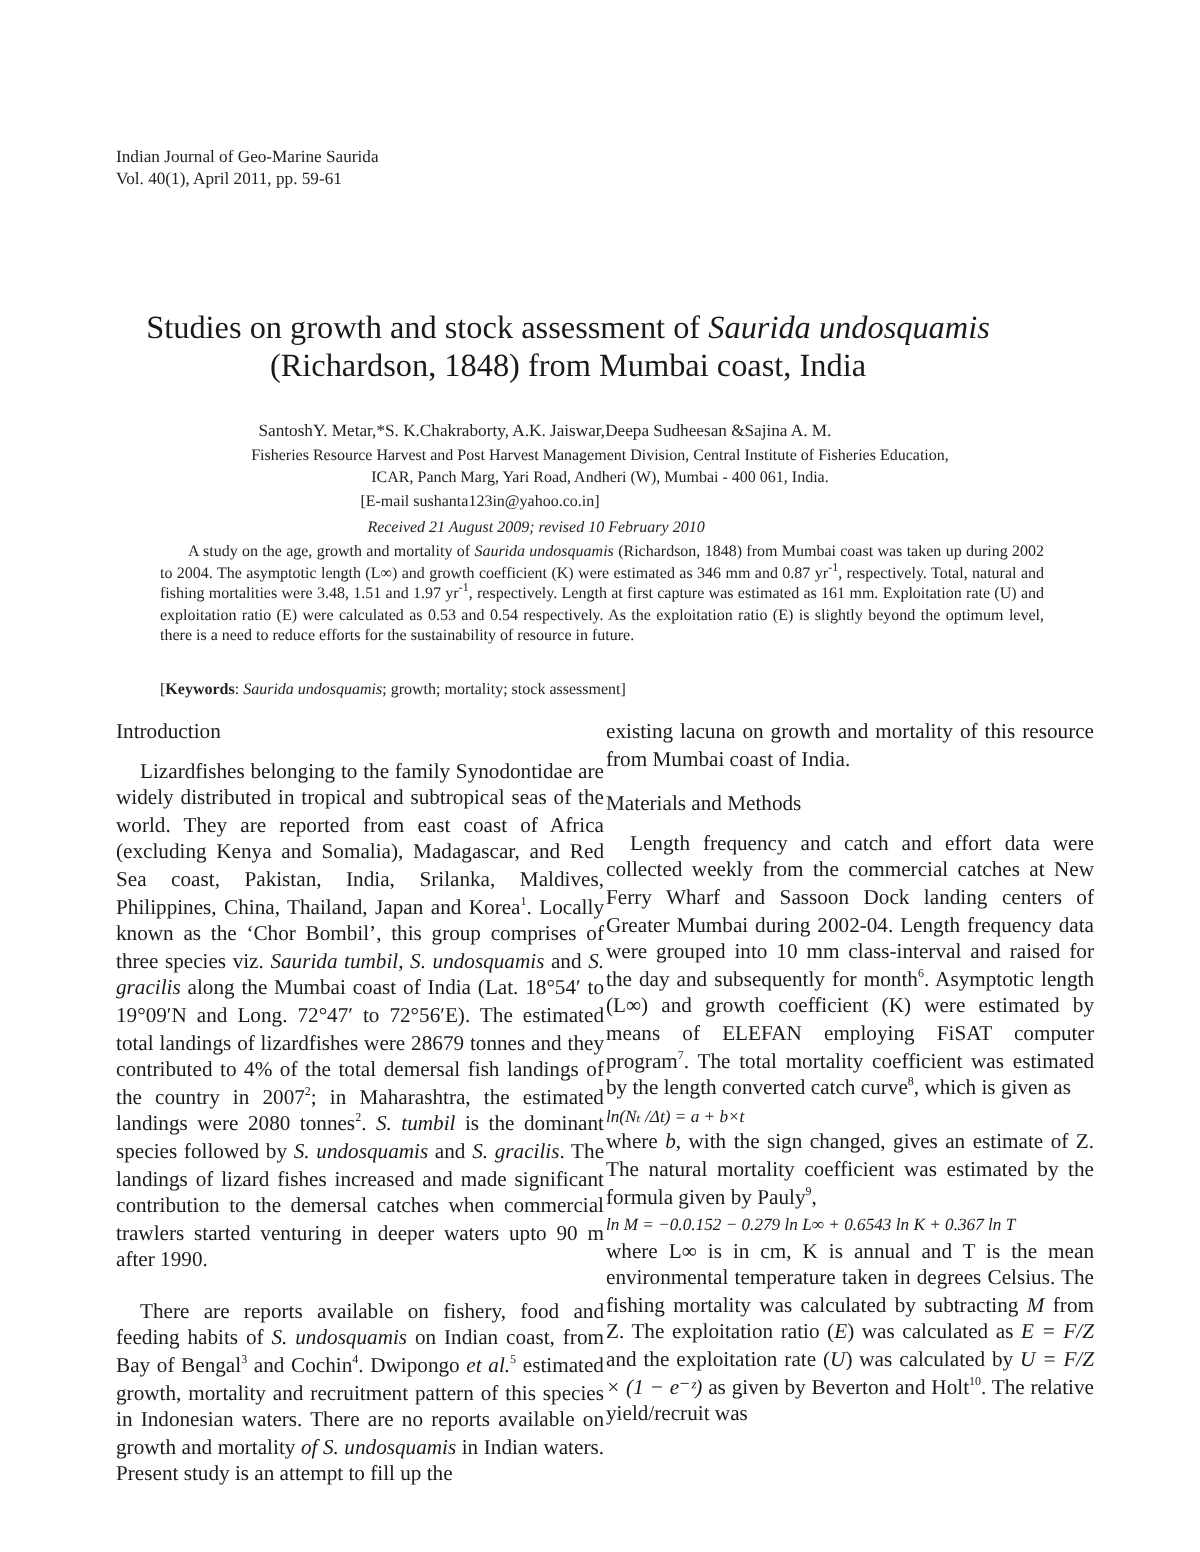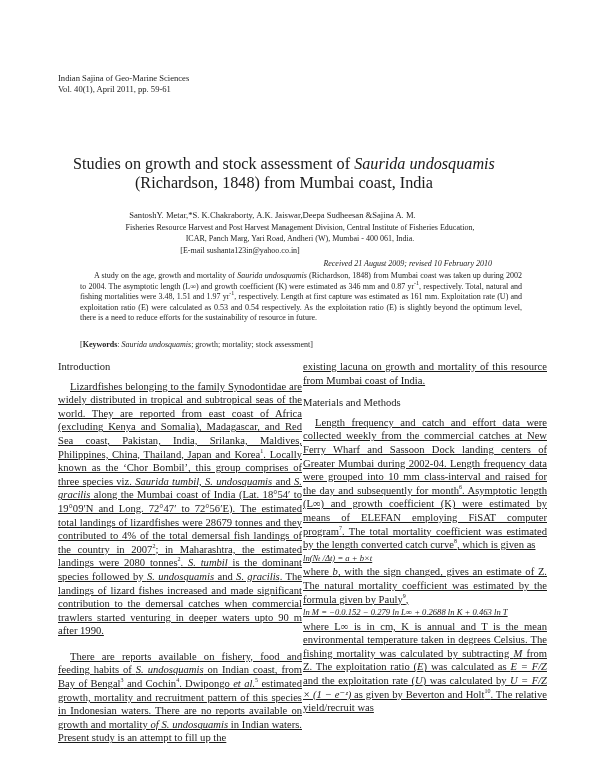--- a/index.html
+++ b/index.html
@@ -3,40 +3,40 @@
 <meta charset="utf-8">
 <style>
   html, body { margin:0; padding:0; background:#ffffff; }
   body { width:600px; height:776px; position:relative; overflow:hidden;
          font-family:"Liberation Serif","DejaVu Serif",serif; color:#1a1a1a; }
   .journal { position:absolute; left:58px; top:73px; font-size:8.6px; line-height:11px; color:#222; }
   .title { position:absolute; left:0; width:568px; top:155px; text-align:center; font-size:16.2px; line-height:19px; color:#1a1a1a; }
   .authors { position:absolute; left:0; width:545px; top:210px; text-align:center; font-size:8.6px; color:#222; }
   .affil { position:absolute; left:0; width:600px; top:223px; text-align:center; font-size:8px; line-height:10.5px; color:#222;font-family:Liberation Serif, serif; }
   .email { position:absolute; left:0; width:480px; top:246px; text-align:center; font-size:8px; color:#222; }
-  .received { position:absolute; left:0; width:492px; top:259px; text-align:right; font-size:8px; font-style:italic; color:#222; }
+  .received { position:absolute; left:0; width:536px; top:259px; text-align:center; font-size:8px; font-style:italic; color:#222; }
   .abstract { position:absolute; left:80px; width:442px; top:271px; font-size:8px; line-height:10.6px; text-align:justify; color:#222; }
   .abstract p { margin:0; text-indent:14px; }
   .keywords { margin-top:16px; font-size:8px; }
   .col { position:absolute; top:360px; width:244px; font-size:10.6px; line-height:13.6px; text-align:justify; color:#1a1a1a; }
   .col.left { left:58px; }
   .col.right { left:303px; top:360px; }
-  .col p { margin:0; text-indent:12px;text-decoration:underline; }
+  .col p { margin:0; text-indent:12px; }
   .col h2 { font-size:10.6px; font-weight:normal; margin:0 0 6px 0; }
   .col p + p.gap { margin-top:12px; }
   .eq { font-size:8.6px; font-style:italic; margin:3px 0 10px 0; text-indent:0 !important; }
   .noind { text-indent:0 !important; }
   sup { font-size:6px; line-height:0; }
   i { font-style:italic; }
 </style>
 </head>
 <body>
 
 <div class="journal">
-  <div>Indian Sajina of Geo-Marine Sciences</div>
+  <div>Indian Journal of Geo-Marine Saurida</div>
   <div>Vol. 40(1), April 2011, pp. 59-61</div>
 </div>
 
 <div class="title">
   <div><span>Studies on growth and stock assessment of </span><i>Saurida undosquamis</i></div>
   <div>(Richardson, 1848) from Mumbai coast, India</div>
 </div>
 
 <div class="authors">SantoshY. Metar,*S. K.Chakraborty, A.K. Jaiswar,Deepa Sudheesan &amp;Sajina A. M.</div>
 <div class="affil">
@@ -56,15 +56,15 @@
   <p><span>Lizardfishes belonging to the family Synodontidae are widely distributed in tropical and subtropical seas of the world. They are reported from east coast of Africa (excluding Kenya and Somalia), Madagascar, and Red Sea coast, Pakistan, India, Srilanka, Maldives, Philippines, China, Thailand, Japan and Korea</span><sup>1</sup><span>. Locally known as the ‘Chor Bombil’, this group comprises of three species viz. </span><i>Saurida tumbil,</i> <i>S. undosquamis</i><span> and </span><i>S. gracilis</i><span> along the Mumbai coast of India (Lat. 18°54′ to 19°09′N and Long. 72°47′ to 72°56′E). The estimated total landings of lizardfishes were 28679 tonnes and they contributed to 4% of the total demersal fish landings of the country in 2007</span><sup>2</sup><span>; in Maharashtra, the estimated landings were 2080 tonnes</span><sup>2</sup><span>. </span><i>S. tumbil</i><span> is the dominant species followed by </span><i>S. undosquamis</i><span> and </span><i>S. gracilis</i><span>. The landings of lizard fishes increased and made significant contribution to the demersal catches when commercial trawlers started venturing in deeper waters upto 90 m after 1990.</span></p>
   <p class="gap"><span>There are reports available on fishery, food and feeding habits of </span><i>S. undosquamis</i><span> on Indian coast, from Bay of Bengal</span><sup>3</sup><span> and Cochin</span><sup>4</sup><span>. Dwipongo </span><i>et al.</i><sup>5</sup><span> estimated growth, mortality and recruitment pattern of this species in Indonesian waters. There are no reports available on growth and mortality </span><i>of S. undosquamis</i><span> in Indian waters. Present study is an attempt to fill up the</span></p>
 </div>
 
 <div class="col right">
   <p class="noind">existing lacuna on growth and mortality of this resource from Mumbai coast of India.</p>
   <h2 style="margin-top:9px">Materials and Methods</h2>
   <p><span>Length frequency and catch and effort data were collected weekly from the commercial catches at New Ferry Wharf and Sassoon Dock landing centers of Greater Mumbai during 2002-04. Length frequency data were grouped into 10 mm class-interval and raised for the day and subsequently for month</span><sup>6</sup><span>. Asymptotic length (L∞) and growth coefficient (K) were estimated by means of ELEFAN employing FiSAT computer program</span><sup>7</sup><span>. The total mortality coefficient was estimated by the length converted catch curve</span><sup>8</sup><span>, which is given as</span></p>
   <p class="eq">ln(Nₜ /Δt) = a + b×t</p>
   <p class="noind"><span>where </span><i>b</i><span>, with the sign changed, gives an estimate of Z. The natural mortality coefficient was estimated by the formula given by Pauly</span><sup>9</sup><span>,</span></p>
-  <p class="eq">ln M = −0.0.152 − 0.279 ln L∞ + 0.2688 ln K + 0.463 ln T</p>
+  <p class="eq">ln M = −0.0.152 − 0.279 ln L∞ + 0.6543 ln K + 0.367 ln T</p>
   <p class="noind"><span>where L∞ is in cm, K is annual and T is the mean environmental temperature taken in degrees Celsius. The fishing mortality was calculated by subtracting </span><i>M</i><span> from Z. The exploitation ratio (</span><i>E</i><span>) was calculated as </span><i>E = F/Z</i><span> and the exploitation rate (</span><i>U</i><span>) was calculated by </span><i>U = F/Z × (1 − e⁻ᶻ)</i><span> as given by Beverton and Holt</span><sup>10</sup><span>. The relative yield/recruit was</span></p>
 </div>
 
 </body></html>

